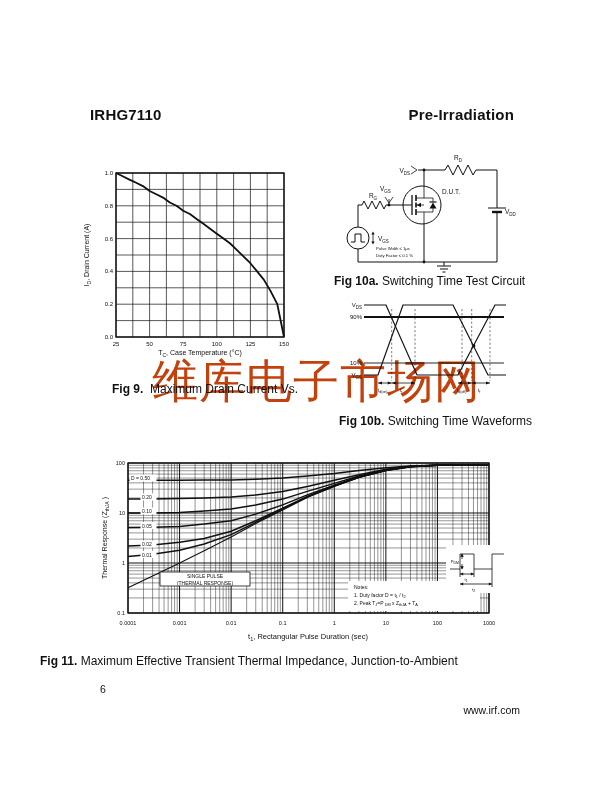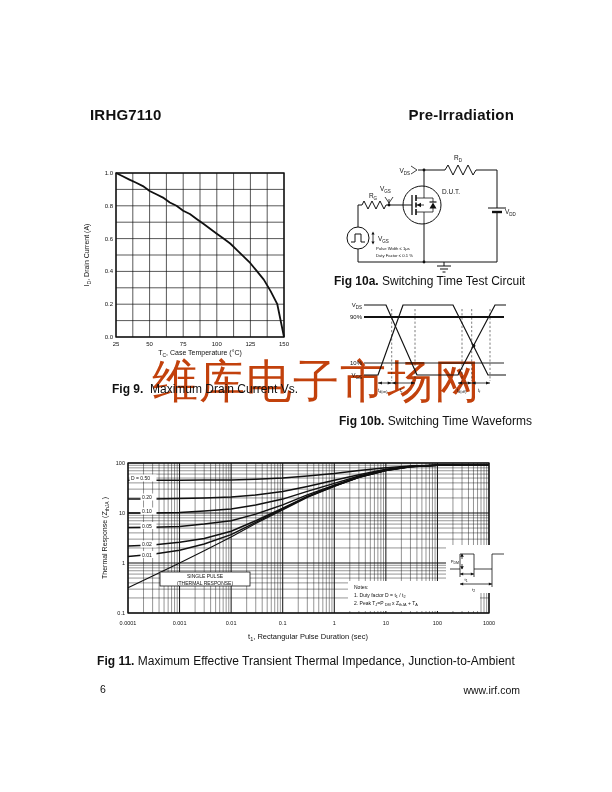--- a/index.html
+++ b/index.html
@@ -330,18 +330,18 @@
     <text class="f42" x="366.5" y="128"><tspan>t</tspan><tspan class="f35" dy="1.2">1</tspan></text>
     <path class="s08" d="M394 116 V134"></path>
     <line class="s08" x1="362" y1="131" x2="394" y2="131"></line>
     <polygon class="fl" points="362,131 365.2,129.6 365.2,132.4"></polygon>
       <polygon class="fl" points="394,131 390.8,129.6 390.8,132.4"></polygon>
     <text class="f42" x="374" y="138"><tspan>t</tspan><tspan class="f35" dy="1.2">2</tspan></text>
   </g>
   <text class="f7" x="9" y="85" text-anchor="middle" transform="rotate(-90 9 85)"><tspan>Thermal Response (Z</tspan><tspan class="f5" dy="1.6">thJA</tspan><tspan dy="-1.6"> )</tspan></text>
   <text class="f75" x="210" y="186" text-anchor="middle"><tspan>t</tspan><tspan class="f55" dy="1.6">1</tspan><tspan dy="-1.6">, Rectangular Pulse Duration (sec)</tspan></text>
 </svg>
-<div class="abs cap" style="left:40px;top:656px;width:532px;text-align:center">
+<div class="abs cap" style="left:40px;top:656px;width:532px;">
   <span class="b">Fig 11.</span>&nbsp;<span>Maximum Effective Transient Thermal Impedance, Junction-to-Ambient</span>
 </div>
 
 <div class="abs ftr" style="left:100px;top:683px">6</div>
-<div class="abs ftr" style="right:92px;top:684px">www.irf.com</div>
+<div class="abs ftr" style="right:92px;top:704px">www.irf.com</div>
 
 </body></html>

